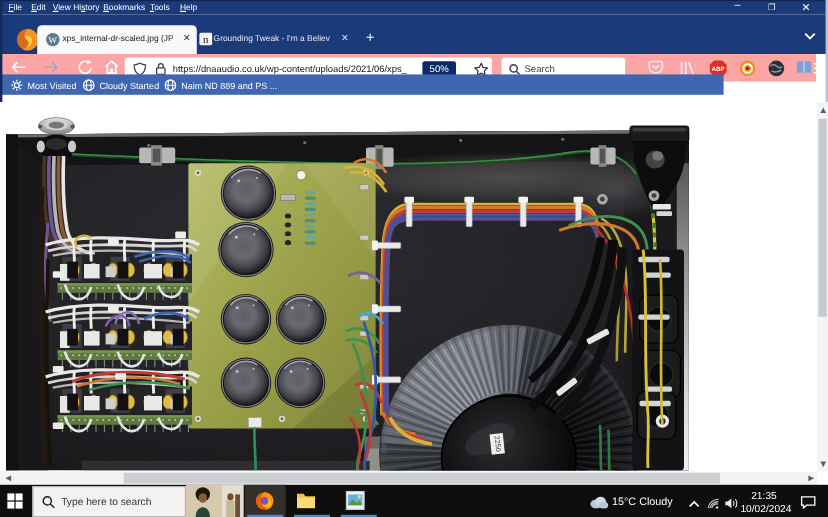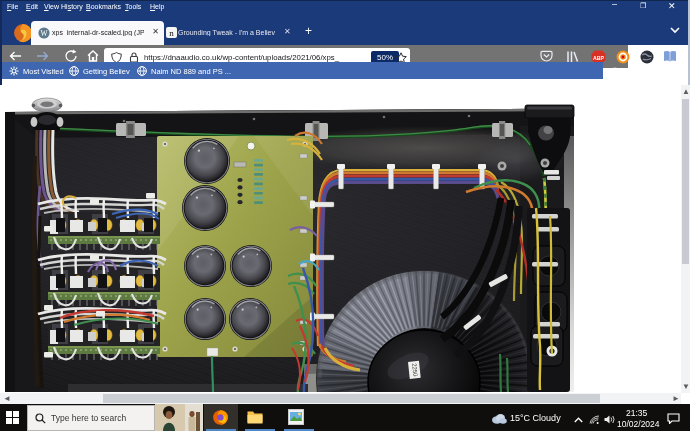--- a/index.html
+++ b/index.html
@@ -14,25 +14,25 @@
   .mi u { text-decoration:underline; }
   .winctl { position:absolute; top:0px; color:#fff; font-size:9px; }
   
   #tabbar { left:0; top:12px; width:690px; height:33px; background:#1b3a7a; }
   #tab1 { position:absolute; left:31px; top:9px; width:133px; height:24px;
     background:#f9f9fb; border-radius:4px 4px 0 0; }
   #tab1 .txt { position:absolute; left:21px; top:7.5px; font-size:7px; color:#19191d; white-space:nowrap; width:92px; overflow:hidden; }
   #tab1 .cls { position:absolute; right:5px; top:6px; font-size:8px; color:#333; }
   #tab2txt { position:absolute; left:178px; top:16.5px; font-size:7px; color:#e8e8f0; white-space:nowrap; width:104px; overflow:hidden; }
   
-  #navbar { left:0; top:45px; width:628px; height:23px; background:#737373; }
+  #navbar { left:0; top:45px; width:680px; height:23px; background:#fca5a5; }
   #urlbar { position:absolute; left:104px; top:3px; width:306px; height:18px;
     background:#fff; border-radius:3px; }
   #urlbar .url { position:absolute; left:40px; top:5px; font-size:7.8px; color:#17161b; white-space:nowrap; }
-  #zoombadge { position:absolute; left:267px; top:2.5px; width:28px; height:13px;
+  #zoombadge { position:absolute; left:248px; top:2.5px; width:28px; height:13px;
     background:#0b2a66; border-radius:2px; color:#fff; font-size:8px; text-align:center; line-height:13px; }
   #searchbar { position:absolute; left:418px; top:3px; width:103px; height:18px;
     background:#fff; border-radius:3px; }
   #searchbar .ph { position:absolute; left:19px; top:5px; font-size:8px; color:#444; }
   
   #bmbar { left:0; top:62px; width:603px; height:17px; background:#3f66b0; }
   .bm { position:absolute; top:4.5px; color:#fff; font-size:7.5px; white-space:nowrap; }
   
   #content { left:0; top:85px; width:690px; height:319px; background:#fff; }
   
@@ -118,20 +118,27 @@
       <svg class="abs" style="left:25px;top:4px" width="10" height="11" viewBox="0 0 10 11">
         <rect x="1.5" y="4.5" width="7" height="5.5" rx="1" fill="none" stroke="#3c3c43" stroke-width="1.1"></rect>
         <path d="M3 4.5 V3 a2 2 0 0 1 4 0 V4.5" fill="none" stroke="#3c3c43" stroke-width="1.1"></path>
       </svg>
       <span class="url">https://dnaaudio.co.uk/wp-content/uploads/2021/06/xps_</span>
       <div id="zoombadge">50%</div>
       <svg class="abs" style="left:291px;top:3.5px" width="12" height="12" viewBox="0 0 12 12">
         <path d="M6 0.8 L7.6 4.2 L11.3 4.6 L8.6 7.1 L9.3 10.8 L6 9 L2.7 10.8 L3.4 7.1 L0.7 4.6 L4.4 4.2 Z" fill="none" stroke="#2c2c33" stroke-width="1"></path>
       </svg>
     </div>
+    <div id="searchbar">
+      <svg class="abs" style="left:6px;top:4.5px" width="10" height="10" viewBox="0 0 10 10">
+        <circle cx="4" cy="4" r="3" fill="none" stroke="#3c3c43" stroke-width="1.2"></circle>
+        <path d="M6.3 6.3 L9 9" stroke="#3c3c43" stroke-width="1.2"></path>
+      </svg>
+      <span class="ph">Search</span>
+    </div>
 
     <svg class="abs" style="left:540px;top:5px" width="13" height="13" viewBox="0 0 13 13">
       <path d="M1 2.5 a1.2 1.2 0 0 1 1.2 -1.2 h8.6 a1.2 1.2 0 0 1 1.2 1.2 v3 a5.5 5.5 0 0 1 -11 0 Z" fill="none" stroke="#e8ecf5" stroke-width="1.2"></path>
       <path d="M3.8 4.5 L6.5 7 L9.2 4.5" stroke="#e8ecf5" stroke-width="1.2" fill="none"></path>
     </svg>
     <svg class="abs" style="left:566px;top:5px" width="13" height="13" viewBox="0 0 13 13">
       <path d="M2 1.5 V12 M5.5 1.5 V12 M8 2 L11.5 11.5" stroke="#e8ecf5" stroke-width="1.5" fill="none"></path>
     </svg>
     <svg class="abs" style="left:591px;top:4.5px" width="15" height="14" viewBox="0 0 15 14">
       <path d="M4 0.5 h7 l3.5 3.5 v6 l-3.5 3.5 h-7 L0.5 10 V4 Z" fill="#d93025"></path>
@@ -159,21 +166,21 @@
     <svg class="abs" style="left:9px;top:4px" width="10" height="10" viewBox="0 0 10 10">
       <circle cx="5" cy="5" r="2" fill="none" stroke="#fff" stroke-width="1.1"></circle>
       <path d="M5 0.4 V2 M5 8 V9.6 M0.4 5 H2 M8 5 H9.6 M1.7 1.7 L2.9 2.9 M7.1 7.1 L8.3 8.3 M8.3 1.7 L7.1 2.9 M2.9 7.1 L1.7 8.3" stroke="#fff" stroke-width="1.1"></path>
     </svg>
     <span class="bm" style="left:23px">Most Visited</span>
     <svg class="abs" style="left:69px;top:4px" width="10" height="10" viewBox="0 0 10 10">
       <circle cx="5" cy="5" r="4.4" fill="none" stroke="#fff" stroke-width="1"></circle>
       <ellipse cx="5" cy="5" rx="2" ry="4.4" fill="none" stroke="#fff" stroke-width="0.9"></ellipse>
       <path d="M0.6 5 H9.4" stroke="#fff" stroke-width="0.9"></path>
     </svg>
-    <span class="bm" style="left:83px">Getting Believ</span>
+    <span class="bm" style="left:83px">Cloudy Started</span>
     <svg class="abs" style="left:137px;top:4px" width="10" height="10" viewBox="0 0 10 10">
       <circle cx="5" cy="5" r="4.4" fill="none" stroke="#fff" stroke-width="1"></circle>
       <ellipse cx="5" cy="5" rx="2" ry="4.4" fill="none" stroke="#fff" stroke-width="0.9"></ellipse>
       <path d="M0.6 5 H9.4" stroke="#fff" stroke-width="0.9"></path>
     </svg>
     <span class="bm" style="left:151px">Naim ND 889 and PS ...</span>
     <svg class="abs" style="left:612px;top:4.5px" width="12" height="10" viewBox="0 0 12 10">
       <path d="M0.7 2.2 a1 1 0 0 1 1 -1 h2.6 l1.2 1.4 h4.8 a1 1 0 0 1 1 1 v4.7 a1 1 0 0 1 -1 1 H1.7 a1 1 0 0 1 -1 -1 Z" fill="none" stroke="#fff" stroke-width="1.1"></path>
     </svg>
     <span class="bm" style="left:627px">Type Bookmarks</span>

